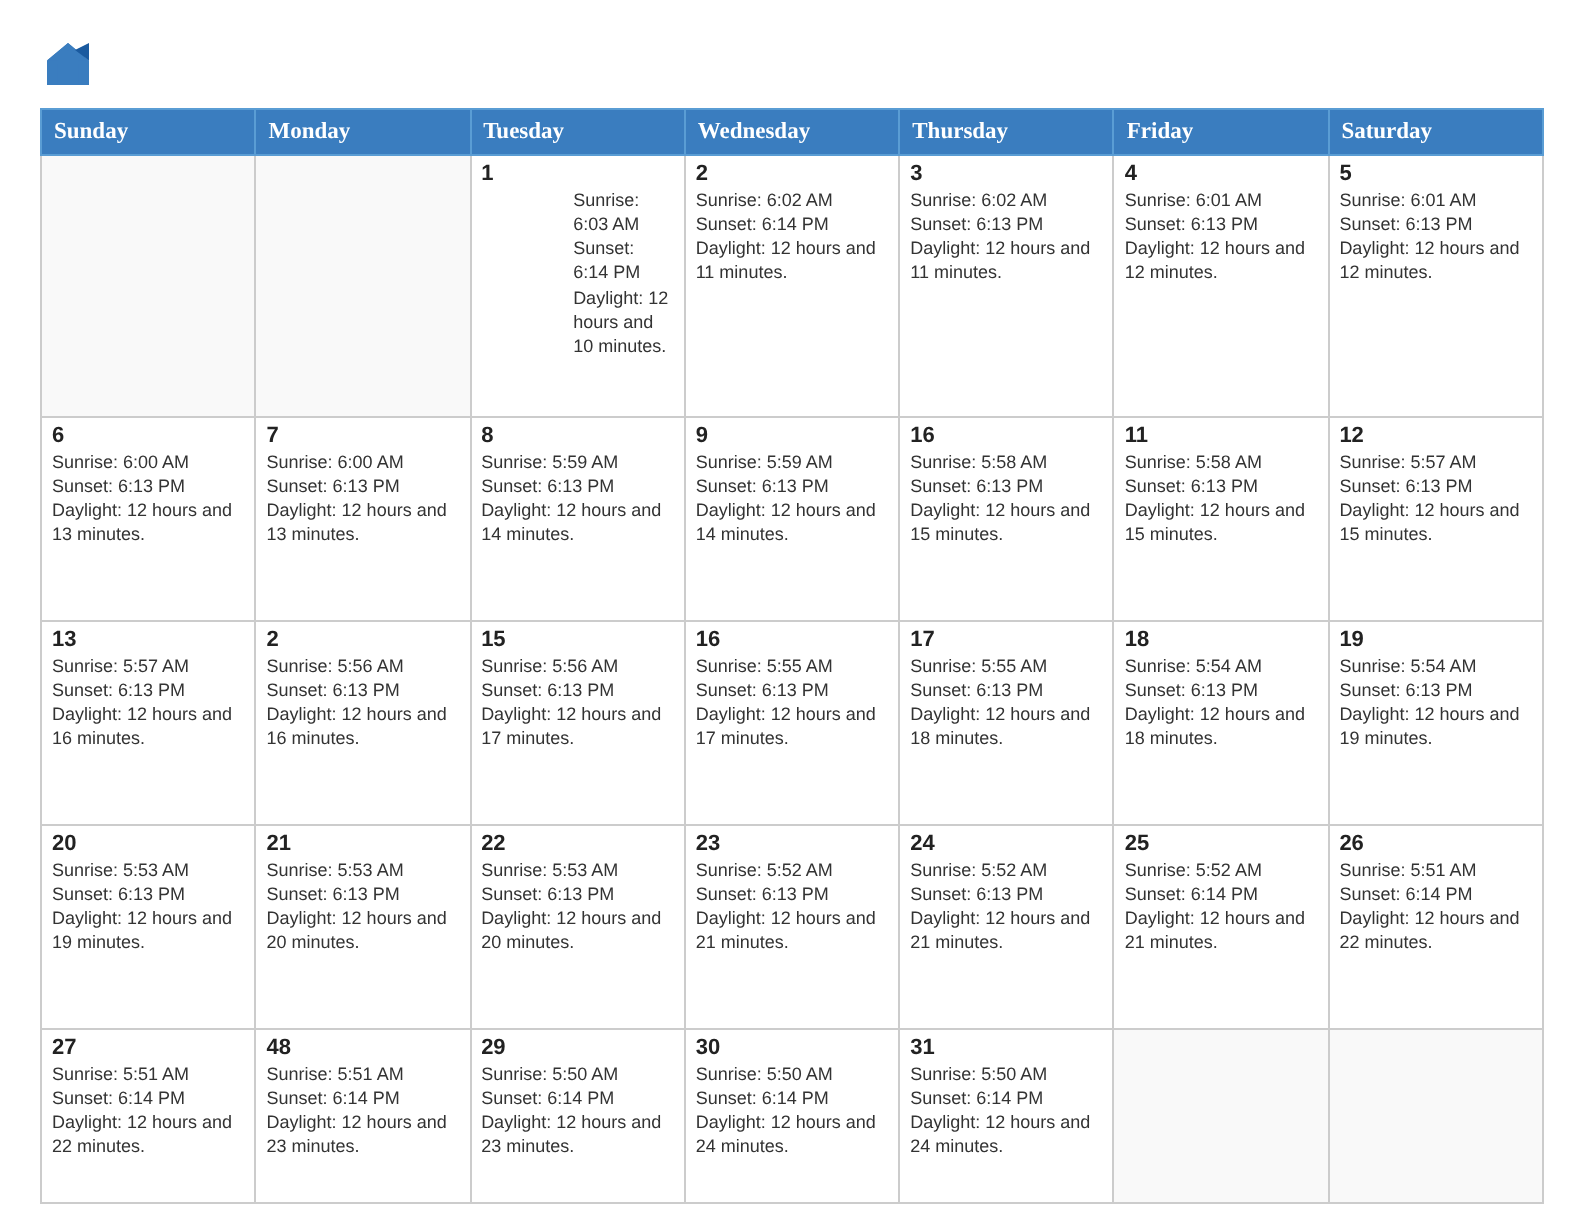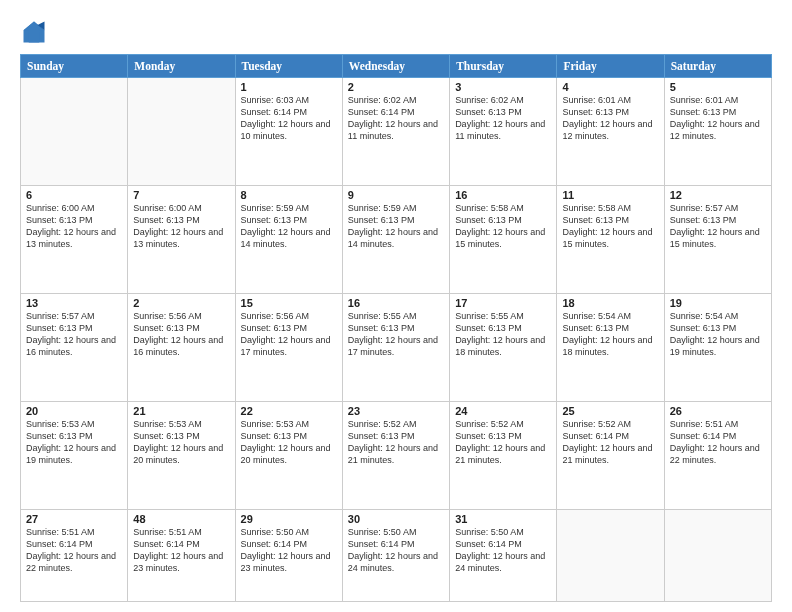--- a/index.html
+++ b/index.html
@@ -130,21 +130,21 @@
           <th>Friday</th>
           <th>Saturday</th>
         </tr>
     </thead>
     <tbody id="calendar-body">
     <tr>
           <td class="empty-cell"></td>
           <td class="empty-cell"></td>
           <td>
             <span class="day-num">1</span>
-            <div class="day-info" style="white-space: pre-line;">Sunrise: 6:03 AM
+            <div class="day-info" style="white-space: pre-line; margin-left: 46px;">Sunrise: 6:03 AM
 Sunset: 6:14 PM
 Daylight: 12 hours and 10 minutes.</div>
           </td>
           <td>
             <span class="day-num">2</span>
             <div class="day-info" style="white-space: pre-line;">Sunrise: 6:02 AM
 Sunset: 6:14 PM
 Daylight: 12 hours and 11 minutes.</div>
           </td>
           <td>

